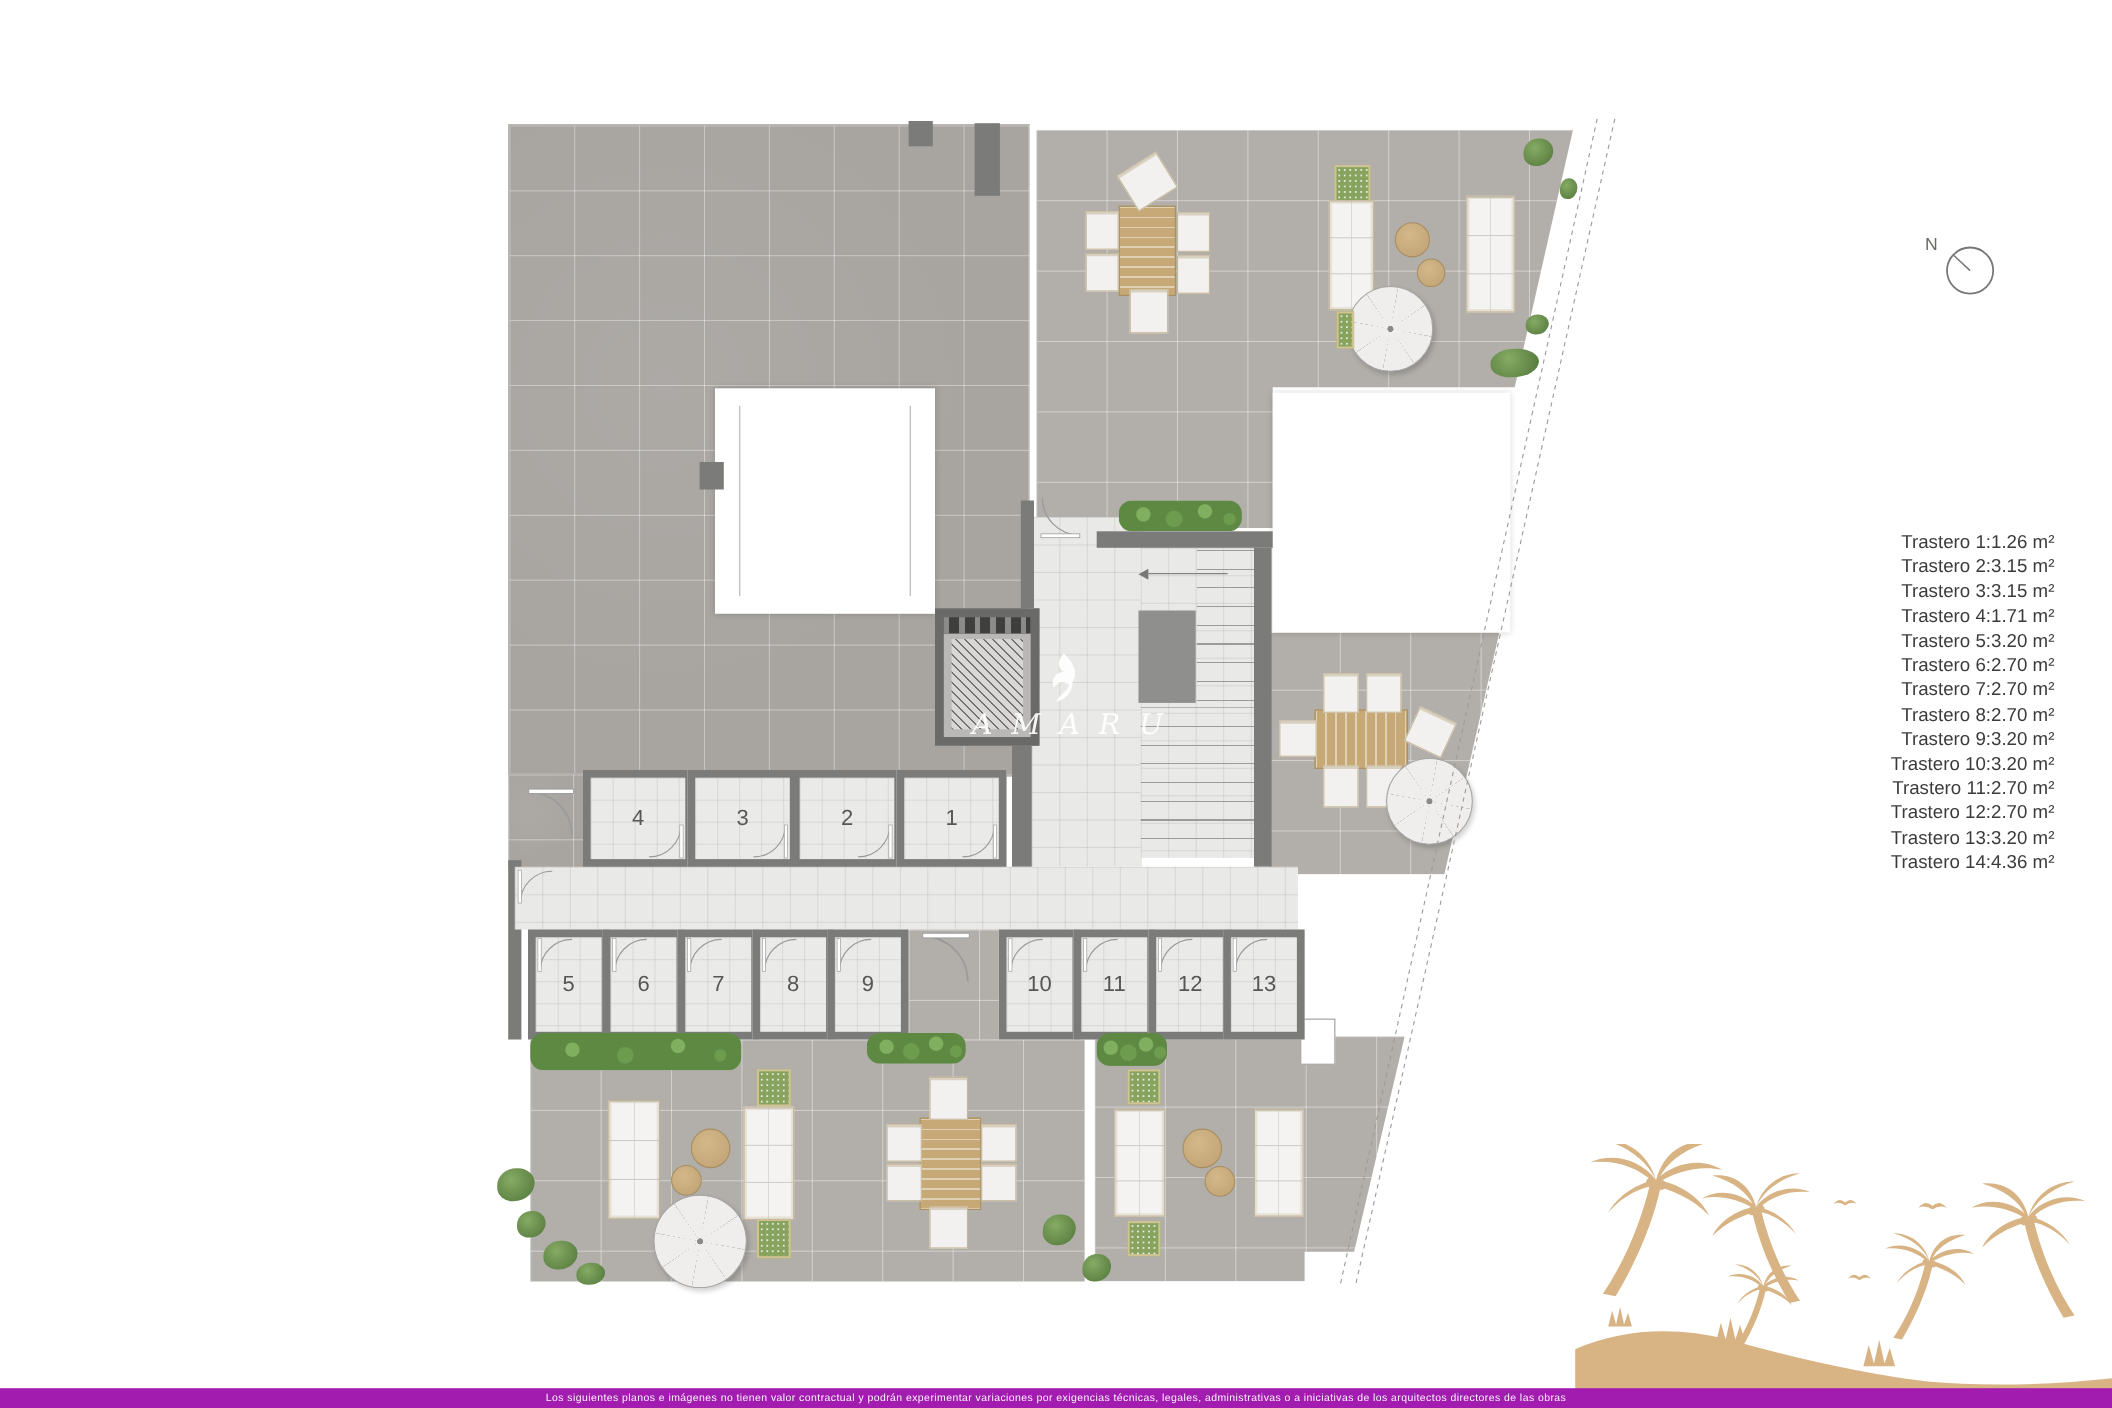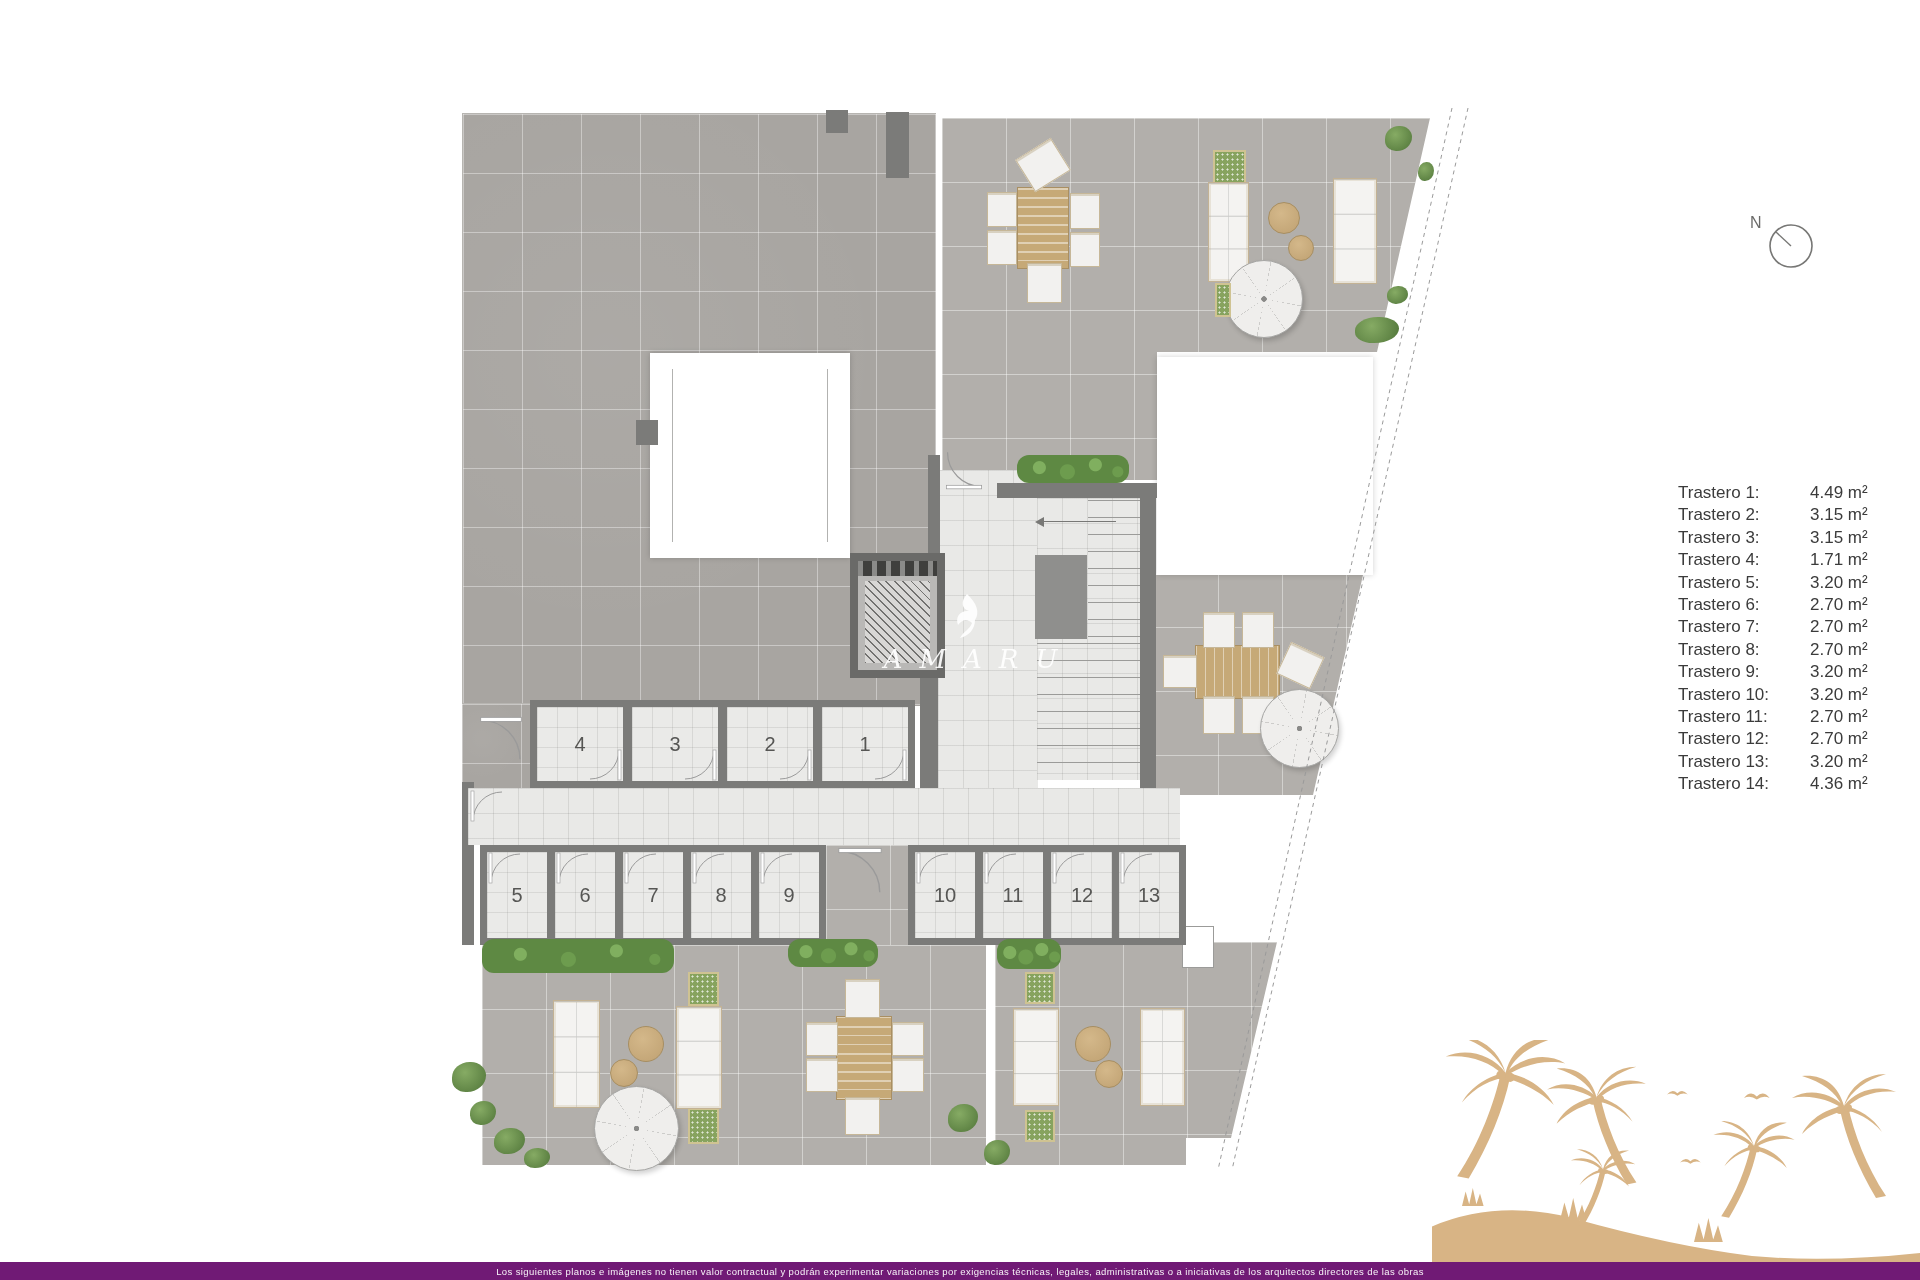--- a/index.html
+++ b/index.html
@@ -56,24 +56,24 @@
   
   .steps{background-image:repeating-linear-gradient(180deg,#9b9b99 0 1px,transparent 1px 17px);}
   .arrow-line{height:1px;background:#787876;}
   .arrow-head{width:0;height:0;border-top:5px solid transparent;border-bottom:5px solid transparent;
     border-right:9px solid #787876;}
   
   .wm-text{color:rgba(255,255,255,.92);font-family:"DejaVu Serif",serif;font-size:26px;
     letter-spacing:17px;text-align:center;}
   
   .legend-row{height:22.4px;line-height:22.4px;font-size:17px;color:#3b3b3b;white-space:nowrap;}
-  .legend-label{display:inline-block;width:132px;}
+  .legend-label{display:inline-block;width:132px;text-align:right;}
   
   .title{width:100%;text-align:center;font-size:27px;font-weight:bold;letter-spacing:3px;color:#4b4b49;}
-  .bottom-bar{background:#701a75;display:flex;align-items:center;justify-content:center;}
+  .bottom-bar{background:#a21caf;display:flex;align-items:center;justify-content:center;}
   .bottom-bar span{color:rgba(255,255,255,.95);font-size:9.5px;letter-spacing:.4px;}
   .compass-n{font-size:16px;color:#6b6b69;}
   .step-detail{background:#fff;border:1px solid #9b9b99;}
 </style>
 </head>
 <body>
 
 <div class="canvas">
 
   <div id="plan-layer" class="abs" style="left:0;top:0;width:1920px;height:1280px;">
@@ -315,21 +315,21 @@
 
   <div class="abs" style="left:1745px;top:210px;width:90px;height:70px;">
     <span class="compass-n abs" style="left:5px;top:4px;">N</span>
     <svg class="abs" style="left:23px;top:13px;" width="46" height="46" viewBox="0 0 46 46">
       <circle cx="23" cy="23" r="21" fill="none" stroke="#777775" stroke-width="1.6"></circle>
       <line x1="23" y1="23" x2="8" y2="9" stroke="#777775" stroke-width="1.4"></line>
     </svg>
   </div>
 
   <div id="legend-list" class="abs" style="left:1678px;top:482px;">
-      <div class="legend-row"><span class="legend-label">Trastero 1:</span><span>4.49 m²</span></div>
+      <div class="legend-row"><span class="legend-label">Trastero 1:</span><span>1.26 m²</span></div>
       <div class="legend-row"><span class="legend-label">Trastero 2:</span><span>3.15 m²</span></div>
       <div class="legend-row"><span class="legend-label">Trastero 3:</span><span>3.15 m²</span></div>
       <div class="legend-row"><span class="legend-label">Trastero 4:</span><span>1.71 m²</span></div>
       <div class="legend-row"><span class="legend-label">Trastero 5:</span><span>3.20 m²</span></div>
       <div class="legend-row"><span class="legend-label">Trastero 6:</span><span>2.70 m²</span></div>
       <div class="legend-row"><span class="legend-label">Trastero 7:</span><span>2.70 m²</span></div>
       <div class="legend-row"><span class="legend-label">Trastero 8:</span><span>2.70 m²</span></div>
       <div class="legend-row"><span class="legend-label">Trastero 9:</span><span>3.20 m²</span></div>
       <div class="legend-row"><span class="legend-label">Trastero 10:</span><span>3.20 m²</span></div>
       <div class="legend-row"><span class="legend-label">Trastero 11:</span><span>2.70 m²</span></div>

